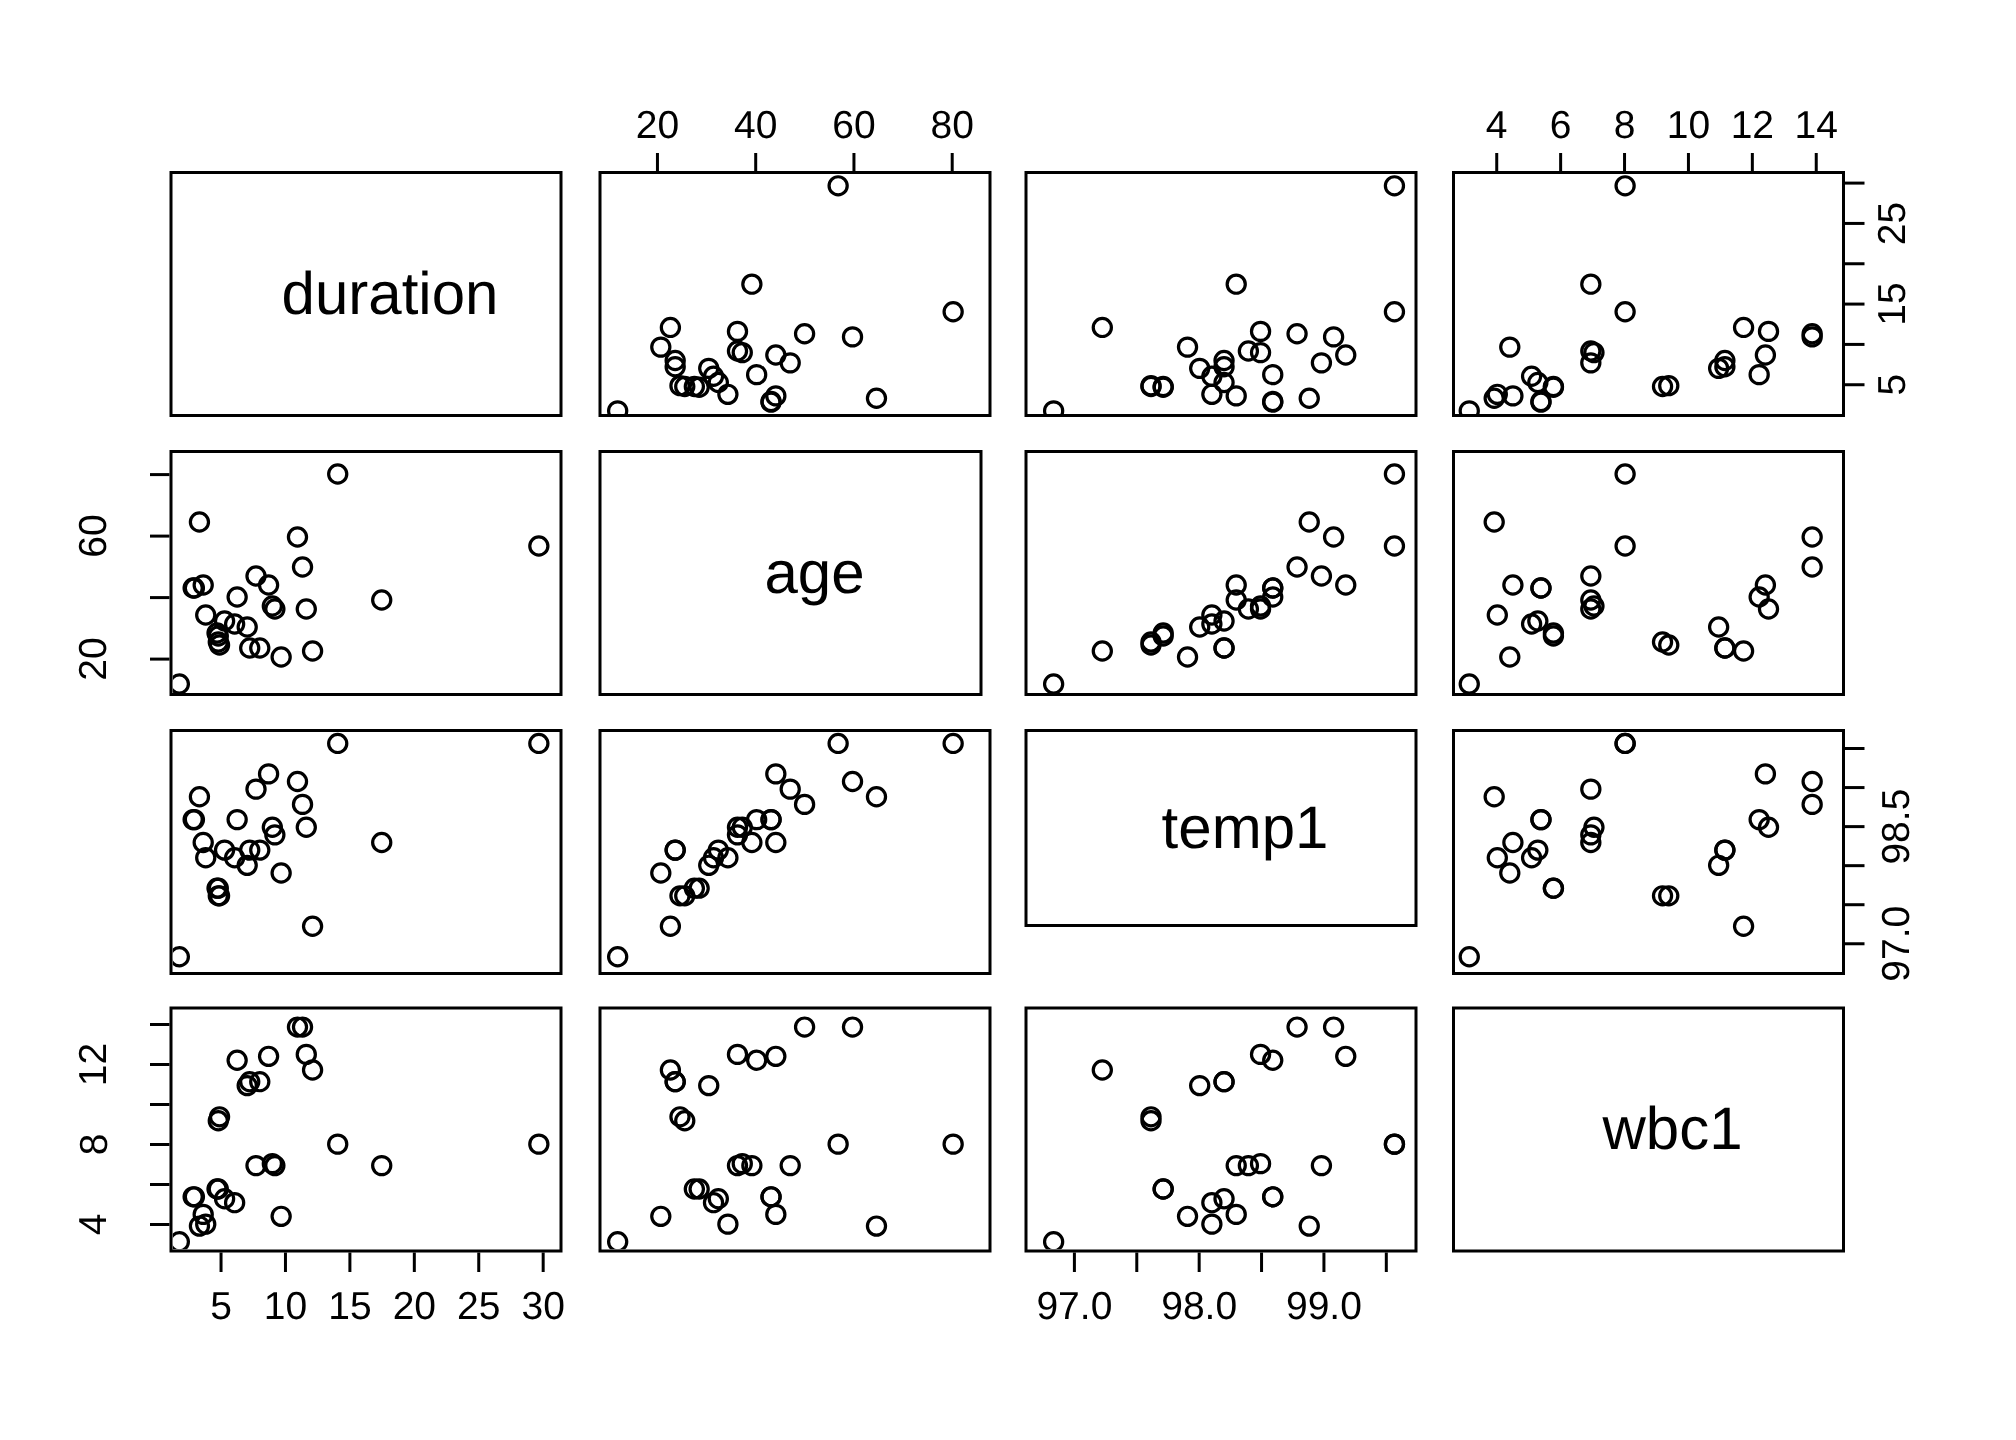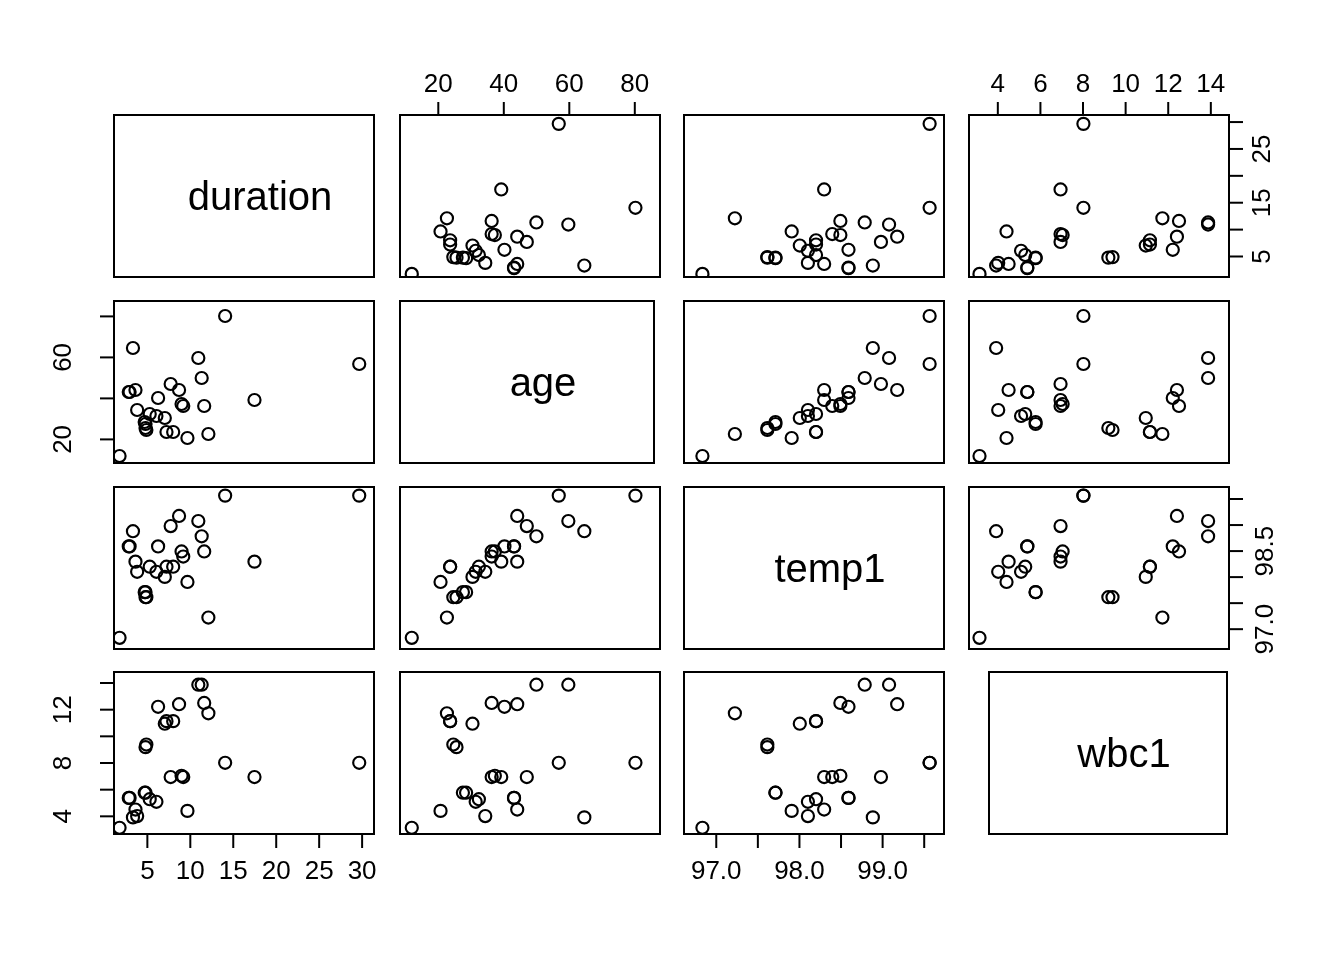--- a/index.html
+++ b/index.html
@@ -327,21 +327,21 @@
         <circle cx="52.40" cy="111.94" r="6.2" class="pt"></circle>
         <circle cx="49.13" cy="80.70" r="6.2" class="pt"></circle>
         <circle cx="49.13" cy="80.70" r="6.2" class="pt"></circle>
         <circle cx="45.85" cy="132.76" r="6.2" class="pt"></circle>
         <circle cx="39.30" cy="96.32" r="6.2" class="pt"></circle>
         <circle cx="117.90" cy="75.49" r="6.2" class="pt"></circle>
         <circle cx="137.55" cy="49.46" r="6.2" class="pt"></circle>
         <circle cx="170.30" cy="33.84" r="6.2" class="pt"></circle>
       </svg>
     </div>
-    <div class="panel" style="left: 683px; top: 486px; width: 262px; height: 164px;">
+    <div class="panel" style="left: 683px; top: 486px; width: 262px; height: 132px;">
       <div class="diag-label">temp1</div>
     </div>
     <div class="panel" style="left: 968px; top: 486px; width: 262px; height: 164px;">
       <svg viewBox="0 0 262 164">
         <circle cx="8.52" cy="153.59" r="6.2" class="pt"></circle>
         <circle cx="115.02" cy="7.81" r="6.2" class="pt"></circle>
         <circle cx="115.02" cy="7.81" r="6.2" class="pt"></circle>
         <circle cx="25.56" cy="44.25" r="6.2" class="pt"></circle>
         <circle cx="91.59" cy="39.05" r="6.2" class="pt"></circle>
         <circle cx="210.88" cy="28.63" r="6.2" class="pt"></circle>
@@ -458,21 +458,21 @@
         <circle cx="83.17" cy="73.33" r="6.2" class="pt"></circle>
         <circle cx="133.08" cy="49.33" r="6.2" class="pt"></circle>
         <circle cx="133.08" cy="49.33" r="6.2" class="pt"></circle>
         <circle cx="49.90" cy="41.33" r="6.2" class="pt"></circle>
         <circle cx="108.13" cy="141.33" r="6.2" class="pt"></circle>
         <circle cx="141.40" cy="140.00" r="6.2" class="pt"></circle>
         <circle cx="182.98" cy="12.00" r="6.2" class="pt"></circle>
         <circle cx="207.94" cy="12.00" r="6.2" class="pt"></circle>
       </svg>
     </div>
-    <div class="panel" style="left: 968px; top: 671px; width: 240px; height: 164px; margin-left: 20px;">
+    <div class="panel" style="left: 968px; top: 671px; width: 262px; height: 164px;">
       <div class="diag-label">wbc1</div>
     </div>
     <div class="axis" style="left: 399px; top: 54px; width: 262px; height: 60px;">
       <svg viewBox="0 0 262 60" width="262" height="60">
         <line x1="39.3" y1="48" x2="39.3" y2="60" class="tick-line"></line>
         <text x="39.3" y="38" class="tick-label" text-anchor="middle">20</text>
         <line x1="104.80000000000001" y1="48" x2="104.80000000000001" y2="60" class="tick-line"></line>
         <text x="104.80000000000001" y="38" class="tick-label" text-anchor="middle">40</text>
         <line x1="170.3" y1="48" x2="170.3" y2="60" class="tick-line"></line>
         <text x="170.3" y="38" class="tick-label" text-anchor="middle">60</text>

